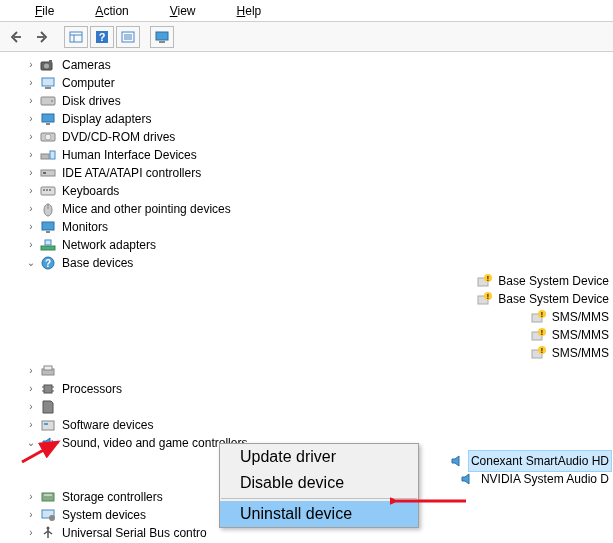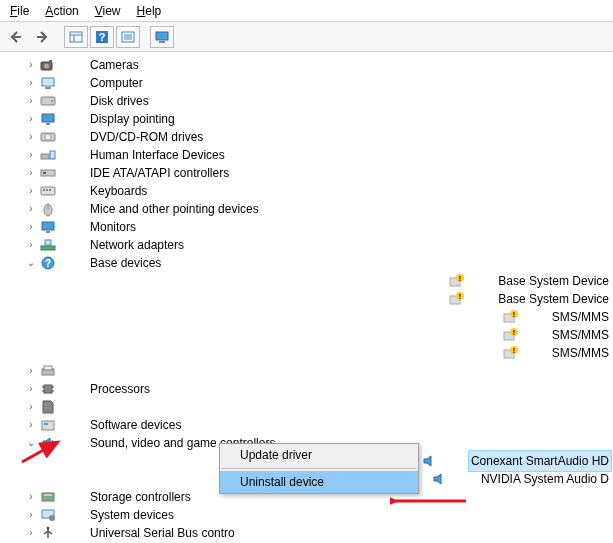--- a/index.html
+++ b/index.html
@@ -18,20 +18,21 @@
     display: flex;
     gap: 4px;
     padding: 2px 4px;
     border-bottom: 1px solid #d0d0d0;
     height: 22px;
     align-items: center;
   }
   .menubar span {
     padding: 2px 6px;
     cursor: default;
+    margin-left: 25px;
   }
   .menubar span u { text-decoration: underline; }
   .toolbar {
     display: flex;
     gap: 2px;
     padding: 3px 4px;
     border-bottom: 1px solid #d0d0d0;
     height: 30px;
     align-items: center;
     background:#f8f8f8;
@@ -69,35 +70,34 @@
     width: 16px;
     height: 16px;
     margin: 0 4px 0 2px;
     display: inline-flex;
     align-items: center;
     justify-content: center;
     flex-shrink: 0;
   }
   .label {
     padding: 1px 2px;
-    margin-left: 28px;
   }
   .sel {
     background: #cce8ff;
     outline: 1px solid #99d1ff;
   }
   .child { padding-left: 22px; }
   .grandchild { padding-left: 44px; justify-content: flex-end; }
   .context-menu {
     position: absolute;
     background: #f0f0f0;
     border: 1px solid #a0a0a0;
     box-shadow: 2px 2px 4px rgba(0,0,0,.25);
     width: 200px;
-    font-size: 12px;
+    font-size: 16px;
   }
   .context-menu .mitem {
     padding: 4px 20px;
     cursor: default;
   }
   .context-menu .msep {
     border-top: 1px solid #c0c0c0;
     margin: 2px 1px;
     height: 0;
   }
@@ -200,21 +200,21 @@
   </div>
 
   <div class="node child">
     <span class="arrow">›</span>
     <span class="icon">
         <svg width="16" height="14">
           <rect x="2" y="2" width="12" height="8" fill="#4a9fd8" stroke="#2a6fa8"></rect>
           <rect x="6" y="11" width="4" height="2" fill="#888"></rect>
         </svg>
       </span>
-    <span class="label">Display pointing</span>
+    <span class="label">Display adapters</span>
   </div>
 
   <div class="node child">
     <span class="arrow">›</span>
     <span class="icon">
         <svg width="16" height="12">
           <rect x="1" y="2" width="14" height="8" rx="1" fill="#ccc" stroke="#888"></rect>
           <circle cx="8" cy="6" r="3" fill="#eee" stroke="#aaa"></circle>
         </svg>
       </span>
@@ -460,20 +460,21 @@
           <circle cx="8" cy="2" r="1.5" fill="#555"></circle>
         </svg>
       </span>
     <span class="label">Universal Serial Bus contro</span>
   </div>
 
 </div>
 
 <div class="context-menu" style="left:219px; top:443px;">
   <div class="mitem">Update driver</div>
+  <div class="mitem">Disable device</div>
   <div class="msep"></div>
   <div class="mitem mhi">Uninstall device</div>
 </div>
 
 <svg class="red-arrow" style="left:18px; top:436px;" width="48" height="30">
   <defs>
       <marker id="ah1" markerWidth="8" markerHeight="8" refX="6" refY="3" orient="auto">
         <path d="M0 0 L7 3 L0 6 Z" fill="#e81123"></path>
       </marker>
     </defs>

